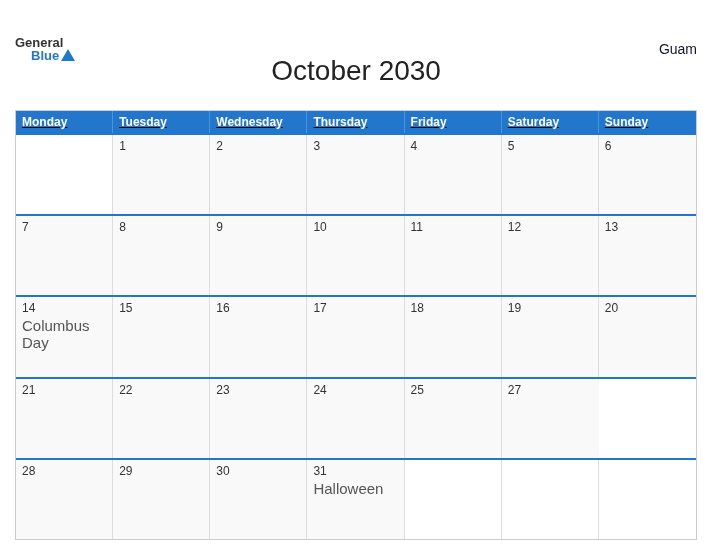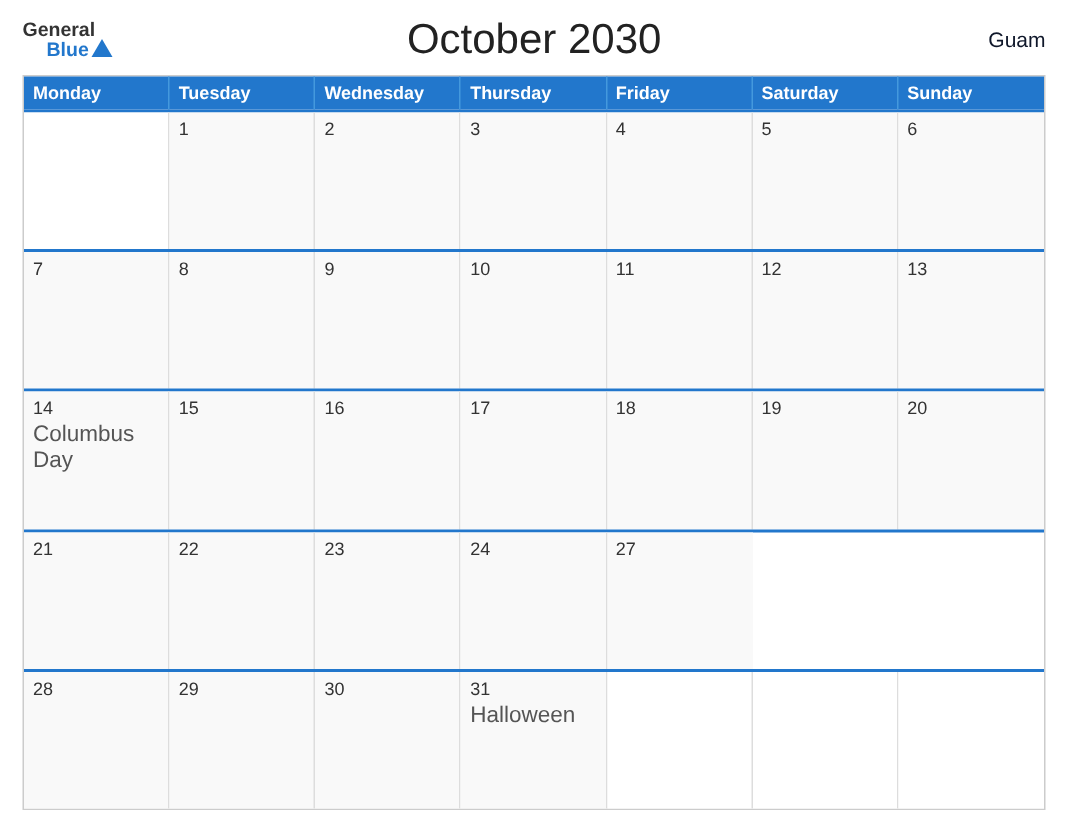--- a/index.html
+++ b/index.html
@@ -9,20 +9,21 @@
       background: #fff;
       font-family: Arial, sans-serif;
       overflow: hidden;
     }
     .page {
       width: 712px;
       height: 550px;
       padding: 10px 15px;
       display: flex;
       flex-direction: column;
+      gap: 15px;
     }
     .header {
       display: flex;
       align-items: center;
       justify-content: space-between;
       margin-bottom: 8px;
     }
     .logo {
       display: flex;
       flex-direction: column;
@@ -50,37 +51,39 @@
       border-bottom: 12px solid #2277cc;
       margin-left: 2px;
       margin-bottom: 1px;
     }
     .title {
       font-size: 28px;
       font-weight: normal;
       color: #222;
       text-align: center;
       flex: 1;
+      margin-top: 45px;
     }
     .region {
       font-size: 14px;
       color: #0f172a;
       min-width: 60px;
       text-align: right;
     }
     .calendar {
       border: 1px solid #ccc;
       flex: 1;
       display: flex;
       flex-direction: column;
     }
     .cal-header-row {
       display: grid;
       grid-template-columns: repeat(7, 1fr);
       background: #2277cc;
+      text-decoration: underline;
     }
     .cal-header-cell {
       color: #fff;
       font-size: 12px;
       font-weight: bold;
       padding: 4px 6px;
       border-right: 1px solid #4499dd;
       text-align: left;
     }
     .cal-header-cell:last-child { border-right: none; }
@@ -220,20 +223,23 @@
           <div class="cal-cell">
             <span class="day-num">22</span>
           </div>
           <div class="cal-cell">
             <span class="day-num">23</span>
           </div>
           <div class="cal-cell">
             <span class="day-num">24</span>
           </div>
           <div class="cal-cell">
+            <span class="day-num">25</span>
+          </div>
+          <div class="cal-cell">
             <span class="day-num">27</span>
           </div>
         </div>
         <div class="cal-week">
           <div class="cal-cell">
             <span class="day-num">28</span>
           </div>
           <div class="cal-cell">
             <span class="day-num">29</span>
           </div>

